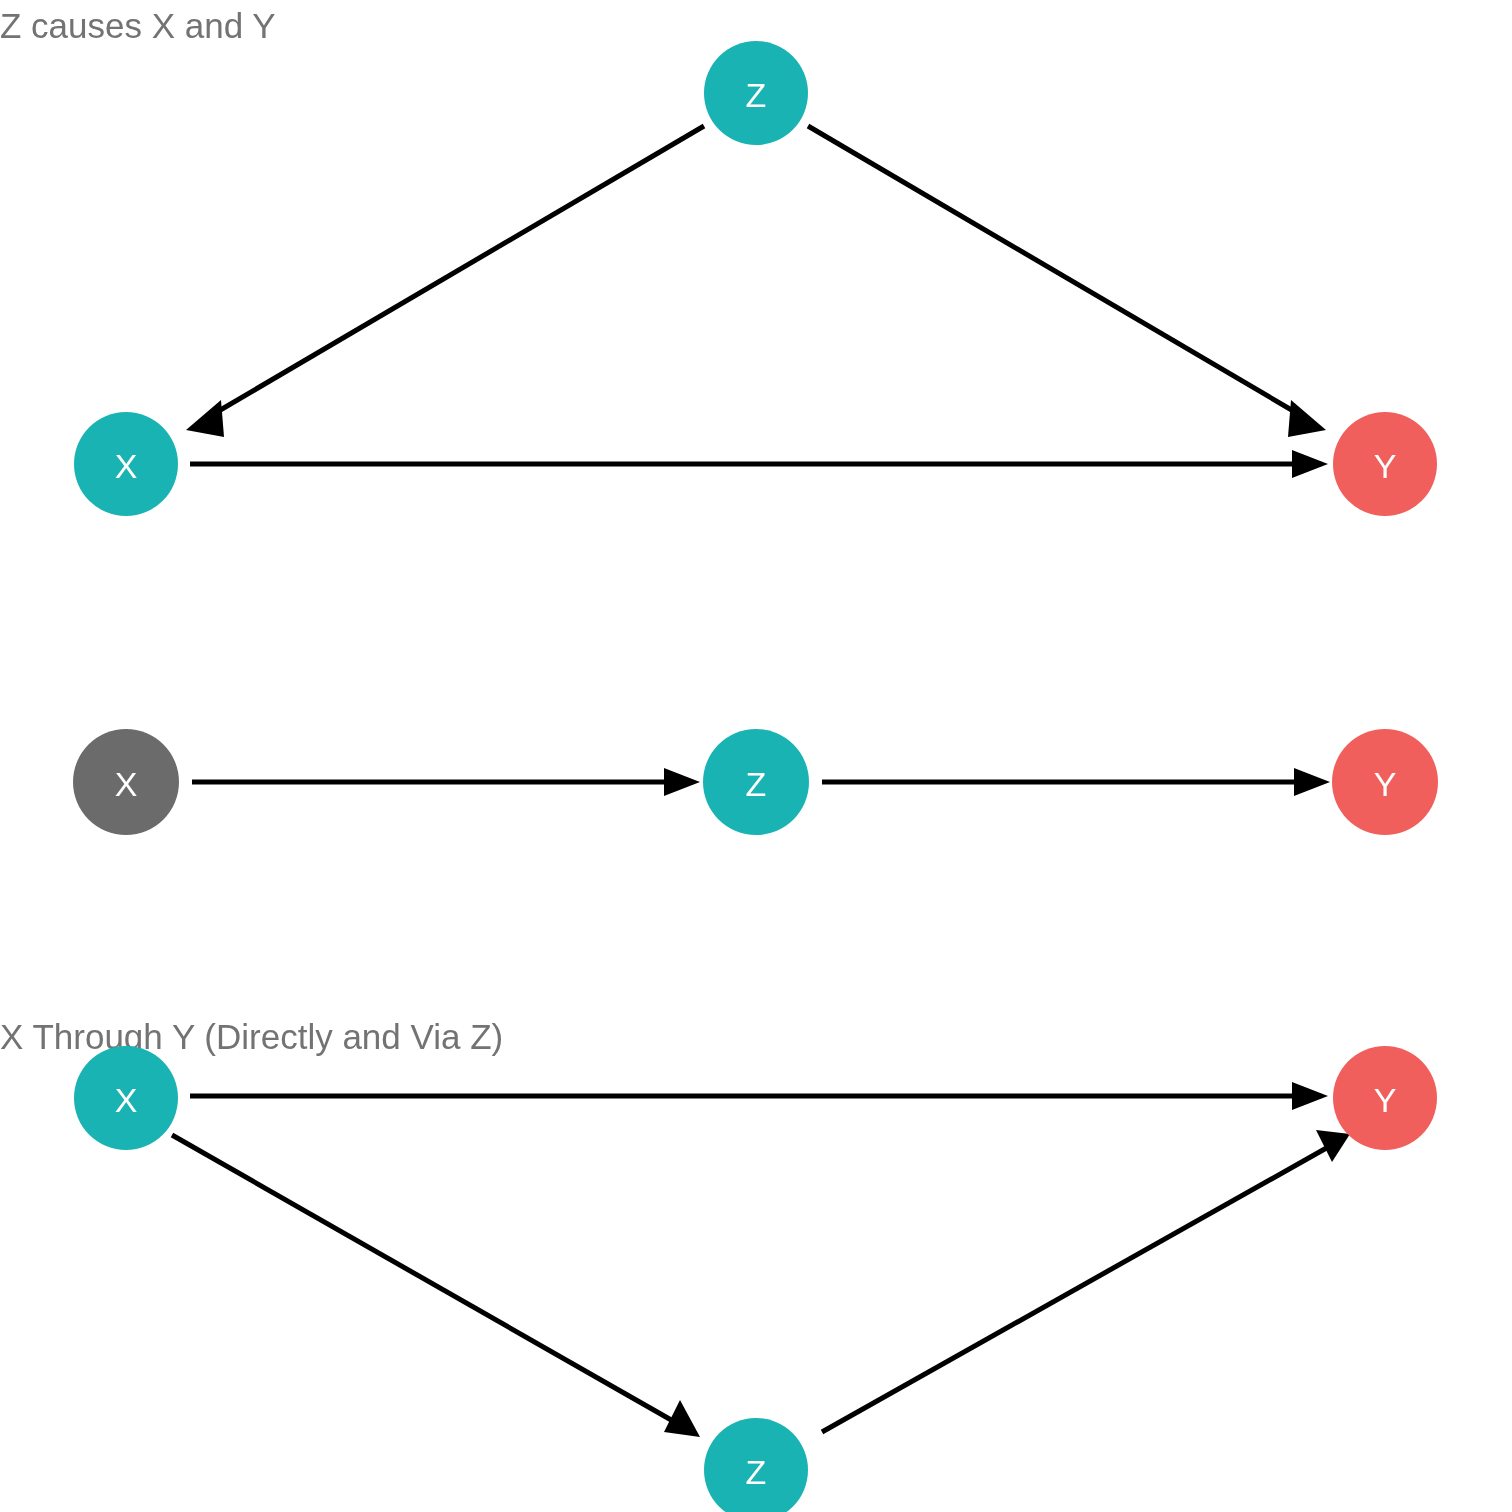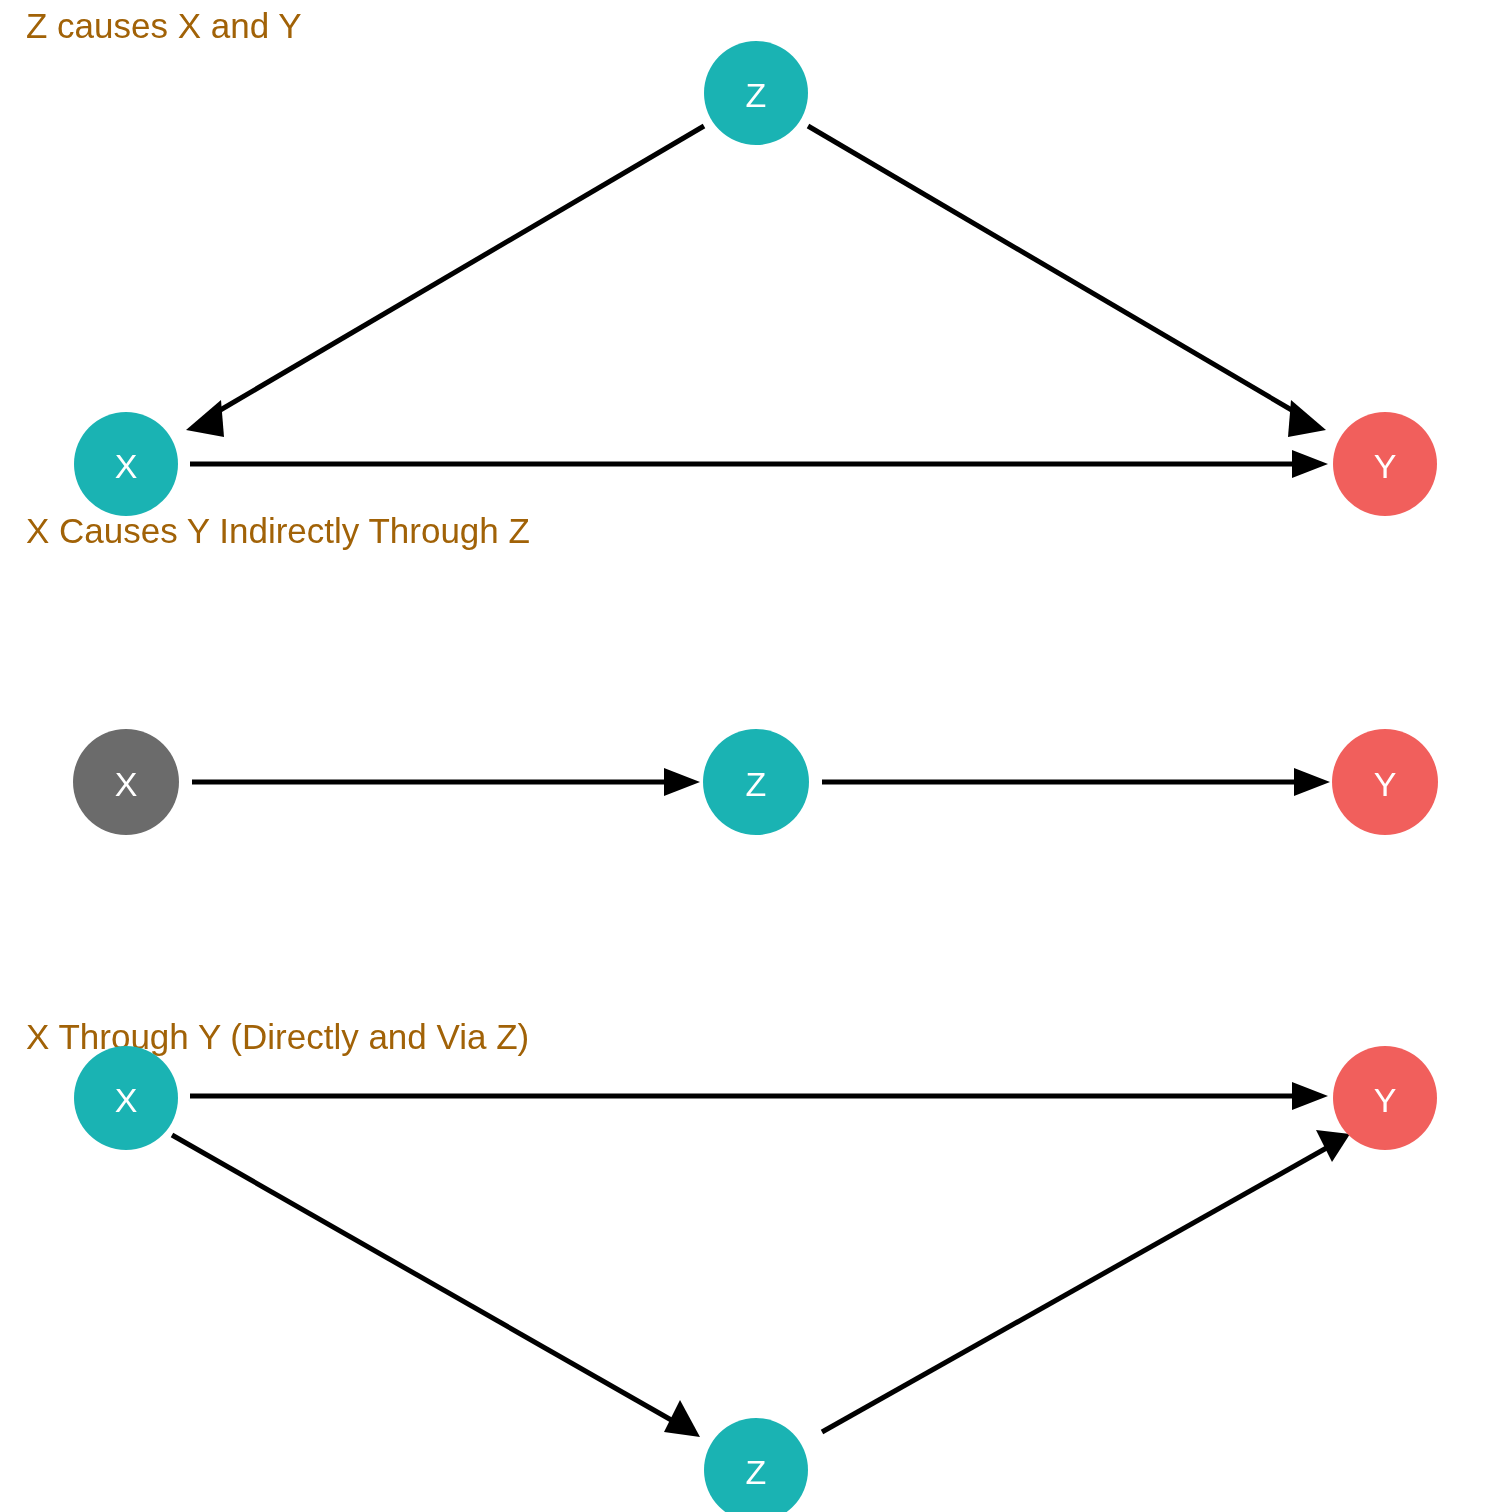--- a/index.html
+++ b/index.html
@@ -20,24 +20,23 @@
     left: 0; top: 0;
     width: 1512px;
     height: 1512px;
   }
   .panel-title {
     position: absolute;
     left: 0;
     font-family: "Liberation Sans", sans-serif;
     font-size: 35px;
     font-weight: 400;
-    color: #a16207;
+    color: #737373;
     white-space: nowrap;
     letter-spacing: 0px;
-    margin-left: 26px;
   }
   #title-1 { top: 6px; }
   #title-2 { top: 511px; }
   #title-3 { top: 1017px; }
 
   svg.graph-layer {
     position: absolute;
     left: 0; top: 0;
     width: 1512px;
     height: 1512px;
@@ -97,21 +96,20 @@
     <g>
       <circle class="node-circle node-teal" cx="126" cy="464" r="52"></circle>
       <text class="node-label" x="126" y="466">X</text>
     </g>
     <g>
       <circle class="node-circle node-red" cx="1385" cy="464" r="52"></circle>
       <text class="node-label" x="1385" y="466">Y</text>
     </g>
   </svg>
 
-  <div class="panel-title" id="title-2">X Causes Y Indirectly Through Z</div>
 
   <svg class="graph-layer" id="svg-2" viewBox="0 0 1512 1512">
 
     <g>
       <line class="edge-line" x1="192" y1="782" x2="672" y2="782"></line>
       <polygon class="arrow-head" points="700,782 664,768 664,796"></polygon>
     </g>
 
     <g>
       <line class="edge-line" x1="822" y1="782" x2="1302" y2="782"></line>

